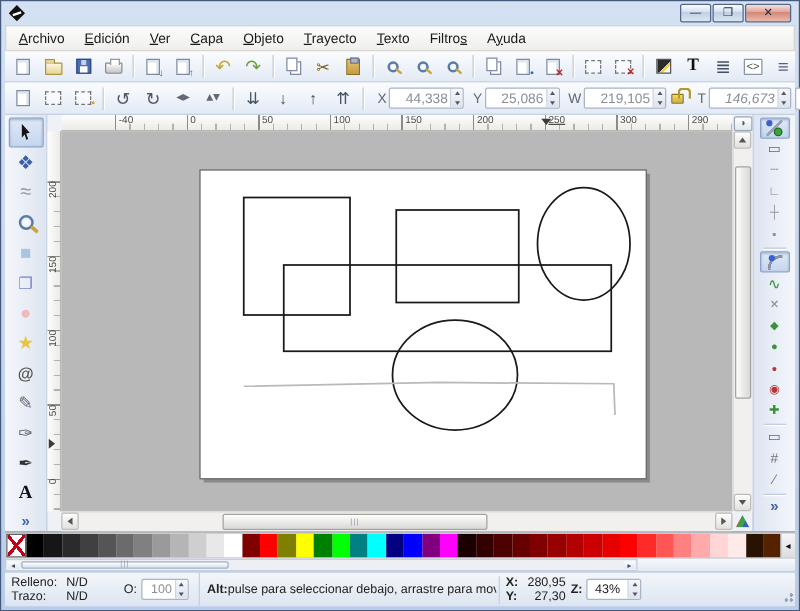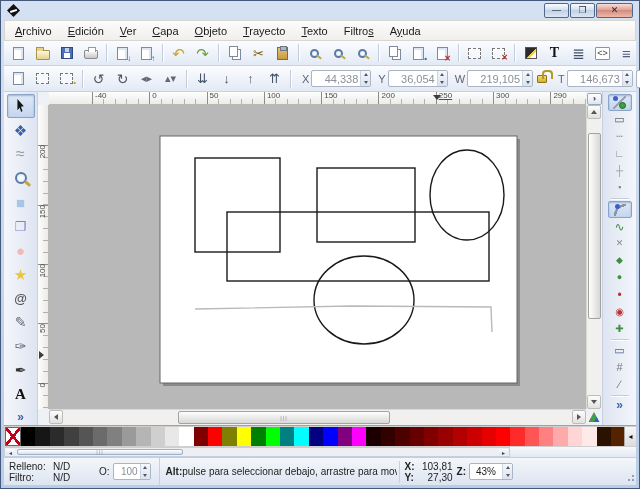--- a/index.html
+++ b/index.html
@@ -293,21 +293,21 @@
             <span>
               <i class="tri-u"></i>
             </span>
             <span>
               <i class="tri-d"></i>
             </span>
           </span>
         </span>
         <span class="fieldlbl">Y</span>
         <span class="spinbox">
-          <span class="spinval" style="width: 48px;">36,054</span>
+          <span class="spinval" style="width: 48px;">25,086</span>
           <span class="spinbtns">
             <span>
               <i class="tri-u"></i>
             </span>
             <span>
               <i class="tri-d"></i>
             </span>
           </span>
         </span>
         <span class="fieldlbl">W</span>
@@ -318,21 +318,21 @@
               <i class="tri-u"></i>
             </span>
             <span>
               <i class="tri-d"></i>
             </span>
           </span>
         </span>
         <span class="padlock" style="margin: 0px 4px;"></span>
         <span class="fieldlbl">T</span>
         <span class="spinbox">
-          <span class="spinval" style="width: 54px;">146,673</span>
+          <span class="spinval" style="width: 54px; font-style: italic;">146,673</span>
           <span class="spinbtns">
             <span>
               <i class="tri-u"></i>
             </span>
             <span>
               <i class="tri-d"></i>
             </span>
           </span>
         </span>
         <span class="combo" style="margin-left: 3px;">
@@ -558,21 +558,21 @@
       <span class="parrow" style="left:1px">◂</span>
       <div class="pthumb">|||</div>
       <span class="parrow" style="right:1px">▸</span>
     </div>
   </div>
 
   <div class="statusbar">
     <div class="sb-fills">
       <span>Relleno:</span>
       <span>N/D</span>
-      <span>Filtro:</span>
+      <span>Trazo:</span>
       <span>N/D</span>
     </div>
     <div class="sb-op">
       <span>O:</span>
       <span class="spinbox">
         <span class="spinval" style="width:26px">100</span>
         <span class="spinbtns">
             <span>
               <i class="tri-u"></i>
             </span>
@@ -582,21 +582,21 @@
           </span>
       </span>
     </div>
     <div class="sb-msg">
       <span class="b">Alt:</span>
         <span> pulse para seleccionar debajo, arrastre para mover la selecci</span>
     </div>
     <div class="sb-xy">
       <div>
           <span class="b">X:</span>
-          <span>103,81</span>
+          <span>280,95</span>
         </div>
       <div>
           <span class="b">Y:</span>
           <span>27,30</span>
         </div>
     </div>
     <div class="sb-z">
       <span class="b">Z:</span>
       <span class="spinbox">
         <span class="spinval dark" style="width:32px;justify-content:center">43%</span>

